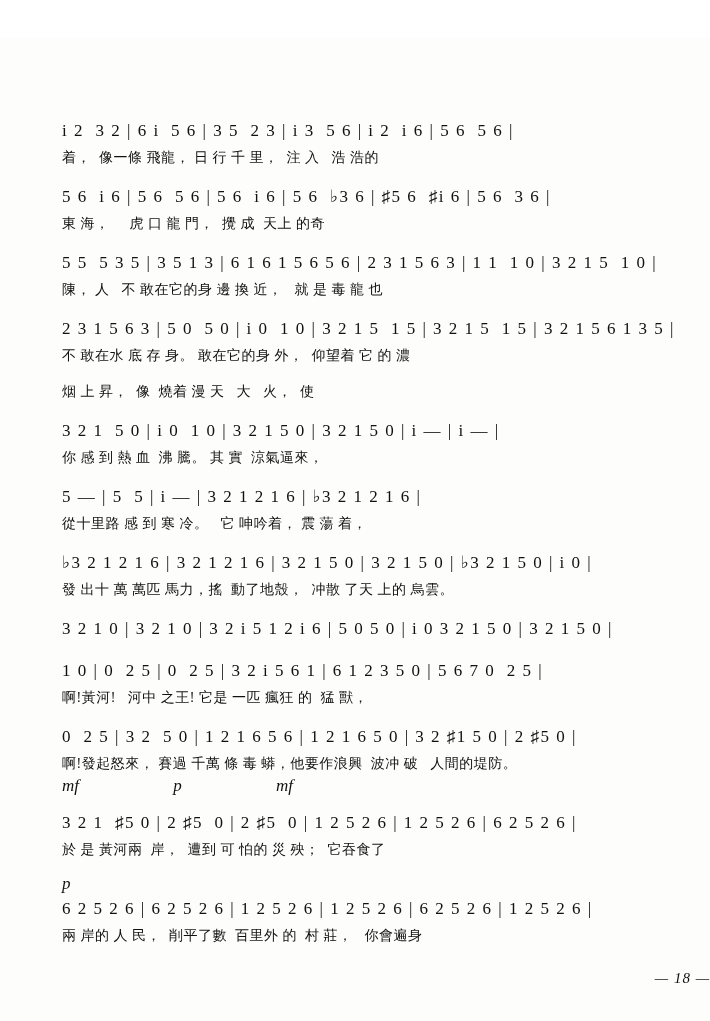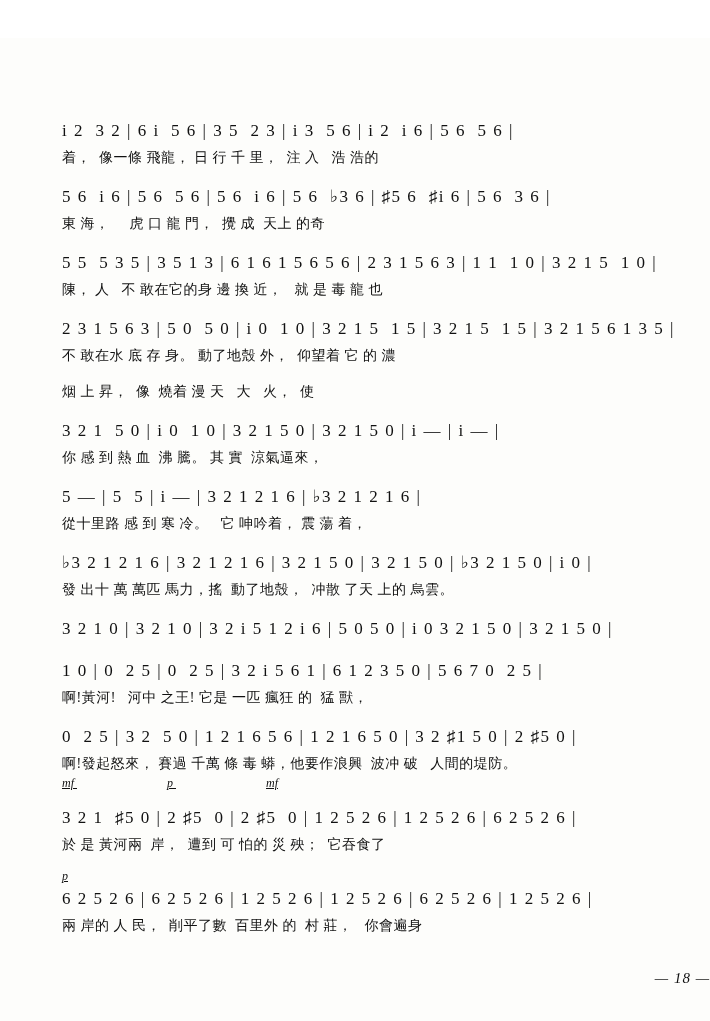--- a/index.html
+++ b/index.html
@@ -25,22 +25,21 @@
   }
   .score {
     position: absolute;
     left: 62px;
     top: 78px;
     width: 590px;
   }
   .dyn {
     font-style: italic;
     font-family: "Liberation Serif", serif;
-    font-size: 12px;
-    text-decoration: underline;
+    font-size: 17px;
   }
   .pagenum {
     position: absolute;
     left: 0;
     right: 0;
     bottom: 72px;
     text-align: right;
     font-size: 15px;
     font-style: italic;
     letter-spacing: 1px;
@@ -79,21 +78,21 @@
       <div class="lyric-line">東 海，     虎 口 龍 門，  攪 成  天上 的奇</div>
     </div>
 
     <div class="sysblock">
       <div class="notes-line mono">5 5  5 3 5 | 3 5 1 3 | 6 1 6 1 5 6 5 6 | 2 3 1 5 6 3 | 1 1  1 0 | 3 2 1 5  1 0 |</div>
       <div class="lyric-line">陳， 人   不 敢在它的身 邊 換 近，   就 是 毒 龍 也</div>
     </div>
 
     <div class="sysblock">
       <div class="notes-line mono">2 3 1 5 6 3 | 5 0  5 0 | i 0  1 0 | 3 2 1 5  1 5 | 3 2 1 5  1 5 | 3 2 1 5 6 1 3 5 |</div>
-      <div class="lyric-line">不 敢在水 底 存 身。 動了地殼 外，  仰望着 它 的 濃</div>
+      <div class="lyric-line">不 敢在水 底 存 身。 敢在它的身 外，  仰望着 它 的 濃</div>
     </div>
 
     <div class="sysblock">
       <div class="lyric-line">烟 上 昇，  像  燒着 漫 天   大   火，  使</div>
     </div>
 
     <div class="sysblock">
       <div class="notes-line mono">3 2 1  5 0 | i 0  1 0 | 3 2 1 5 0 | 3 2 1 5 0 | i — | i — |</div>
       <div class="lyric-line">你 感 到 熱 血  沸 騰。 其 實  涼氣逼來，</div>
     </div>

